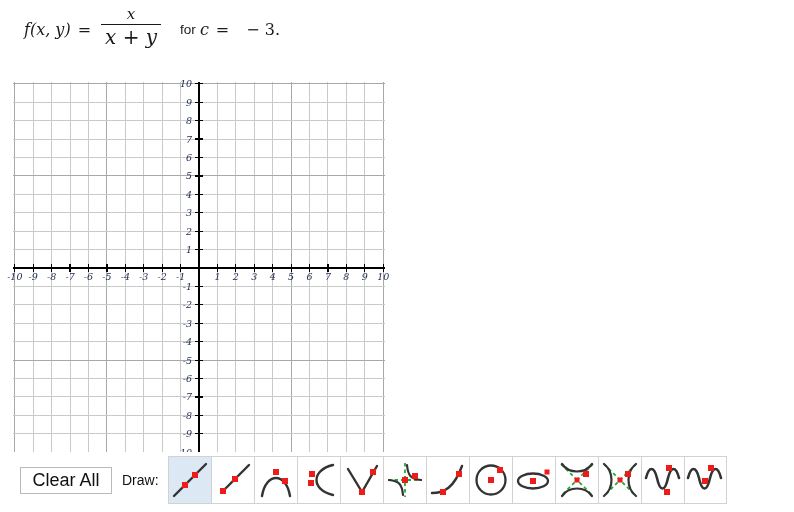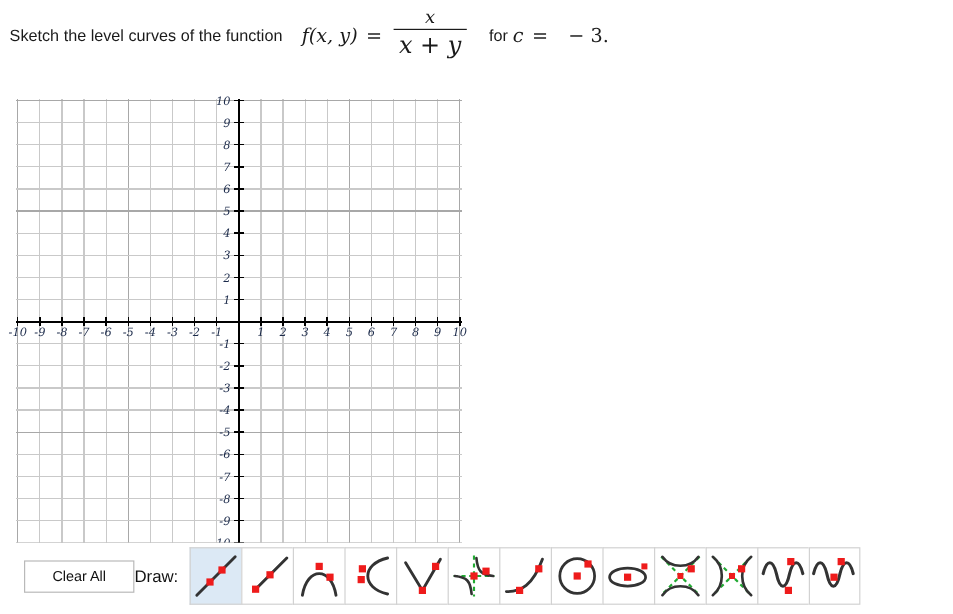--- a/index.html
+++ b/index.html
@@ -64,26 +64,27 @@
   #clear-all{
     margin-left:20px;
     box-sizing:border-box;
     height:27px;
     min-width:92px;
     padding:0 10px;
     border:1px solid #b9b9b9;
     background:#ffffff;
     color:#111;
     font-family:"Liberation Sans", sans-serif;
-    font-size:12px;
+    font-size:18px;
     line-height:25px;
     text-align:center;
     cursor:pointer;
   }
   #draw-label{
+    margin-left:10px;
     font-size:14px;
     color:#111;
     font-family:"Liberation Sans", sans-serif;
   }
   #icon-strip{
     margin-left:9px;
     display:flex;
     height:48px;
   }
   .icon-cell{
@@ -97,21 +98,20 @@
     overflow:hidden;
   }
   .icon-cell:last-child{ border-right:1px solid #d2d2d2; }
   .icon-cell.selected{ background:#dce9f5; }
   .icon-cell svg{ display:block; }
 </style>
 </head>
 <body>
 
 <div id="prompt">
-  <span class="txt">Sketch the level curves of the function</span>
   <span class="mathser m-fx">f(x, y)</span>
   <span class="m-eq">=</span>
   <span class="frac">
     <span class="num mathser">x</span>
     <span class="bar"></span>
     <span class="den mathser">x + y</span>
   </span>
   <span class="forword">for</span>
   <span class="mathser m-c">c</span>
   <span class="m-eq">=</span>

